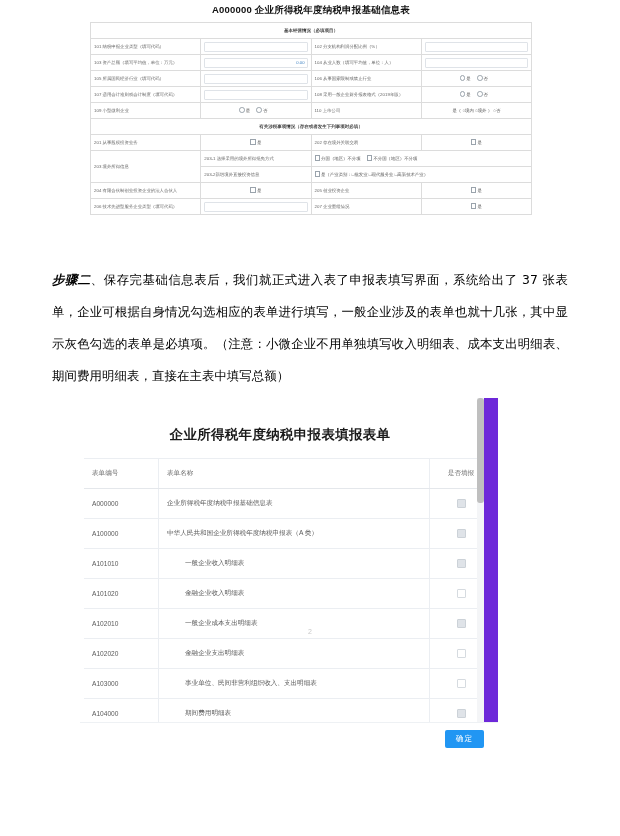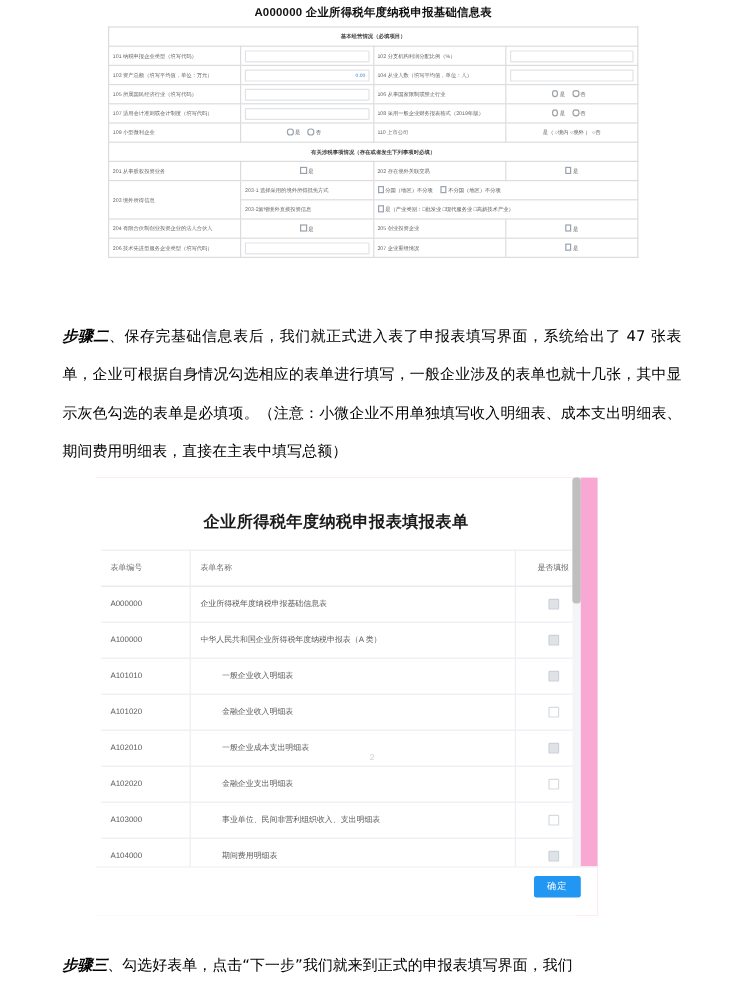--- a/index.html
+++ b/index.html
@@ -102,21 +102,21 @@
   }
   .para b { font-weight: bold; font-style: italic; }
   .para-2 { top: 252px; }
   .para-3 { top: 776px; }
 
   
   .shot {
     position: absolute;
     left: 80px; top: 398px;
     width: 418px; height: 365px;
-    background: #f9a8d4;
+    background: #6d28d9;
   }
   .shot-inner {
     position: absolute;
     left: 0; top: 0;
     width: 400px; height: 365px;
     background: #fff;
     overflow: hidden;
   }
   .shot-title {
     text-align: center;
@@ -322,21 +322,21 @@
         </td>
         <td class="lbl">207 企业重组情况</td>
         <td class="inp center">
           <span class="cbox"></span><span>是</span>
         </td>
       </tr>
     </tbody>
       </table>
   </div>
 
-  <p class="para para-2"><b>步骤二</b><span>、保存完基础信息表后，我们就正式进入表了申报表填写界面，系统给出了 47 张表单，企业可根据自身情况勾选相应的表单进行填写，一般企业涉及的表单也就十几张，其中显示灰色勾选的表单是必填项。（注意：小微企业不用单独填写收入明细表、成本支出明细表、期间费用明细表，直接在主表中填写总额）</span></p>
+  <p class="para para-2"><b>步骤二</b><span>、保存完基础信息表后，我们就正式进入表了申报表填写界面，系统给出了 37 张表单，企业可根据自身情况勾选相应的表单进行填写，一般企业涉及的表单也就十几张，其中显示灰色勾选的表单是必填项。（注意：小微企业不用单独填写收入明细表、成本支出明细表、期间费用明细表，直接在主表中填写总额）</span></p>
 
   <div class="shot">
     <div class="shot-inner">
       <div class="shot-title">企业所得税年度纳税申报表填报表单</div>
       <table class="list">
         <thead>
           <tr>
             <th class="col-code">表单编号</th>
             <th class="col-name">表单名称</th>
             <th class="col-chk">是否填报</th>
@@ -397,16 +397,15 @@
       </table>
     </div>
     <div class="scrollbar">
       <div class="scroll-thumb"></div>
     </div>
     <div class="shot-footer">
       <div class="btn-confirm">确定</div>
     </div>
   </div>
 
-  <p class="para para-3"><b>步骤三</b><span>、勾选好表单，点击“下一步”我们就来到正式的申报表填写界面，我们</span></p>
 
   <div class="pagenum">2</div>
 </div>
 
 </body></html>

